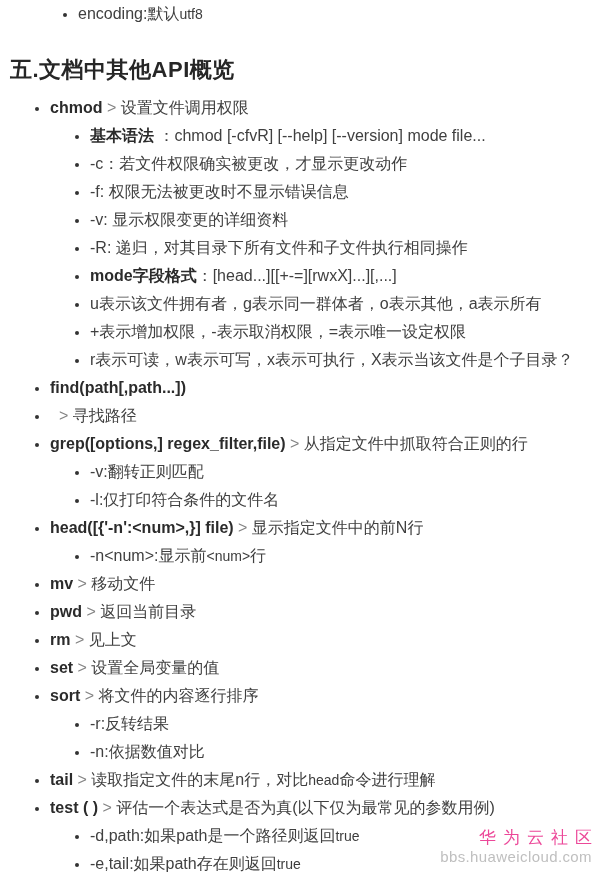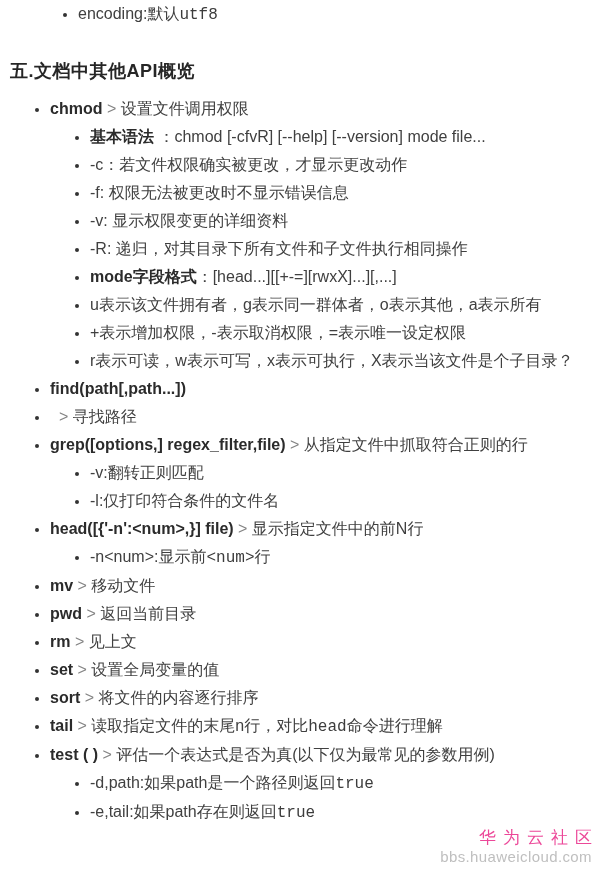--- a/index.html
+++ b/index.html
@@ -16,33 +16,33 @@
   }
   ul { margin: 0; padding-left: 40px; list-style: disc; }
   ul.toplist { padding-left: 68px; }
   li {
     font-size: 16px;
     line-height: 28px;
     color: #404040;
   }
   li::marker { color: #333333; font-size: 13px; }
   h2.section-heading {
-    font-size: 18px;
+    font-size: 22px;
     line-height: 28px;
     font-weight: 700;
     color: #262626;
     margin: 28px 0 10px 0;
     letter-spacing: 0.5px;
   }
   span.b   { font-weight: 700; color: #2b2b2b; text-align: center; }
   span.sep { color: #848484; }
   span.txt { color: #404040; }
   span.code {
-    font-family: Liberation Mono, monospace;
-    font-size: 16px;
+    font-family: Liberation Sans, sans-serif;
+    font-size: 14px;
     color: #3c3c3c;
     text-align: right;
   }
   .watermark {
     position: absolute;
     right: 12px;
     top: 826px;
     text-align: right;
     pointer-events: none;
   }
@@ -89,21 +89,24 @@
           <li><span class="txt">-v:翻转正则匹配</span></li>
           <li><span class="txt">-l:仅打印符合条件的文件名</span></li>
         </ul></li>
       <li><span class="b">head([{'-n':&lt;num&gt;,}] file)</span><span class="sep"> &gt; </span><span class="txt">显示指定文件中的前N行</span><ul>
           <li><span class="txt">-n&lt;num&gt;:显示前</span><span class="code">&lt;num&gt;</span><span class="txt">行</span></li>
         </ul></li>
       <li><span class="b">mv</span><span class="sep"> &gt; </span><span class="txt">移动文件</span></li>
       <li><span class="b">pwd</span><span class="sep"> &gt; </span><span class="txt">返回当前目录</span></li>
       <li><span class="b">rm</span><span class="sep"> &gt; </span><span class="txt">见上文</span></li>
       <li><span class="b">set</span><span class="sep"> &gt; </span><span class="txt">设置全局变量的值</span></li>
-      <li><span class="b">sort</span><span class="sep"> &gt; </span><span class="txt">将文件的内容逐行排序</span></li>
+      <li><span class="b">sort</span><span class="sep"> &gt; </span><span class="txt">将文件的内容逐行排序</span><ul>
+          <li><span class="txt">-r:反转结果</span></li>
+          <li><span class="txt">-n:依据数值对比</span></li>
+        </ul></li>
       <li><span class="b">tail</span><span class="sep"> &gt; </span><span class="txt">读取指定文件的末尾n行，对比</span><span class="code">head</span><span class="txt">命令进行理解</span></li>
       <li><span class="b">test ( ) </span><span class="sep"> &gt; </span><span class="txt">评估一个表达式是否为真(以下仅为最常见的参数用例)</span><ul>
           <li><span class="txt">-d,path:如果path是一个路径则返回</span><span class="code">true</span></li>
           <li><span class="txt">-e,tail:如果path存在则返回</span><span class="code">true</span></li>
         </ul></li>
     </ul>
 
   <div class="watermark">
     <div class="wm-title">华为云社区</div>
     <div class="wm-url">bbs.huaweicloud.com</div>

